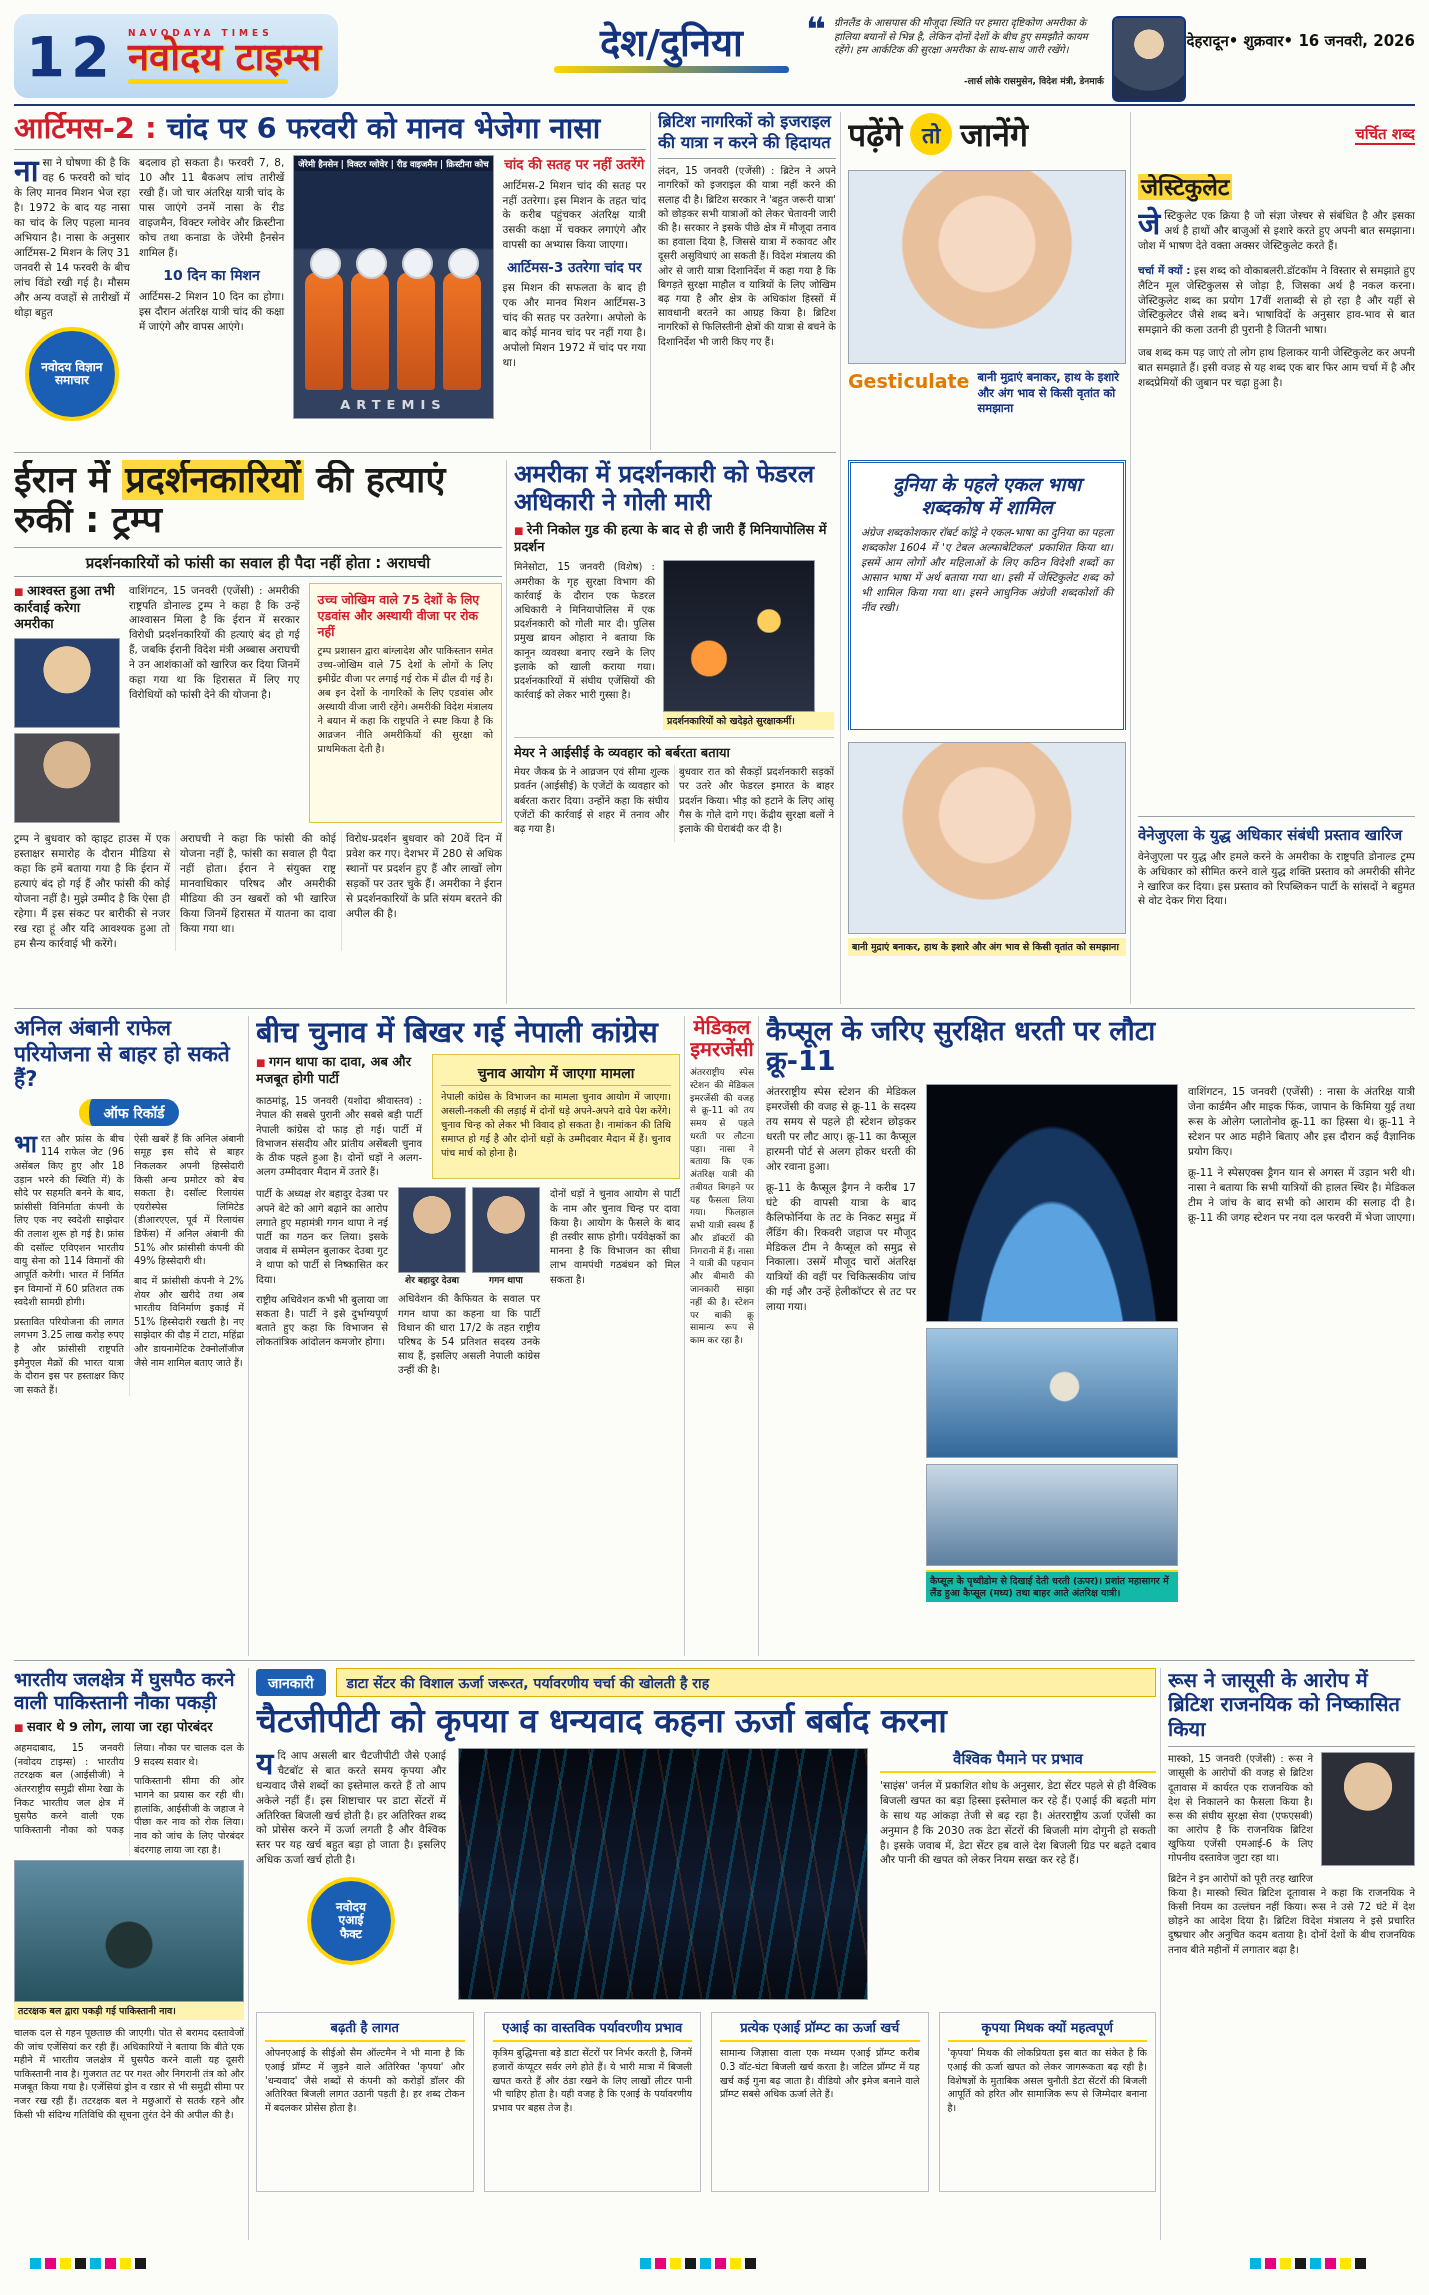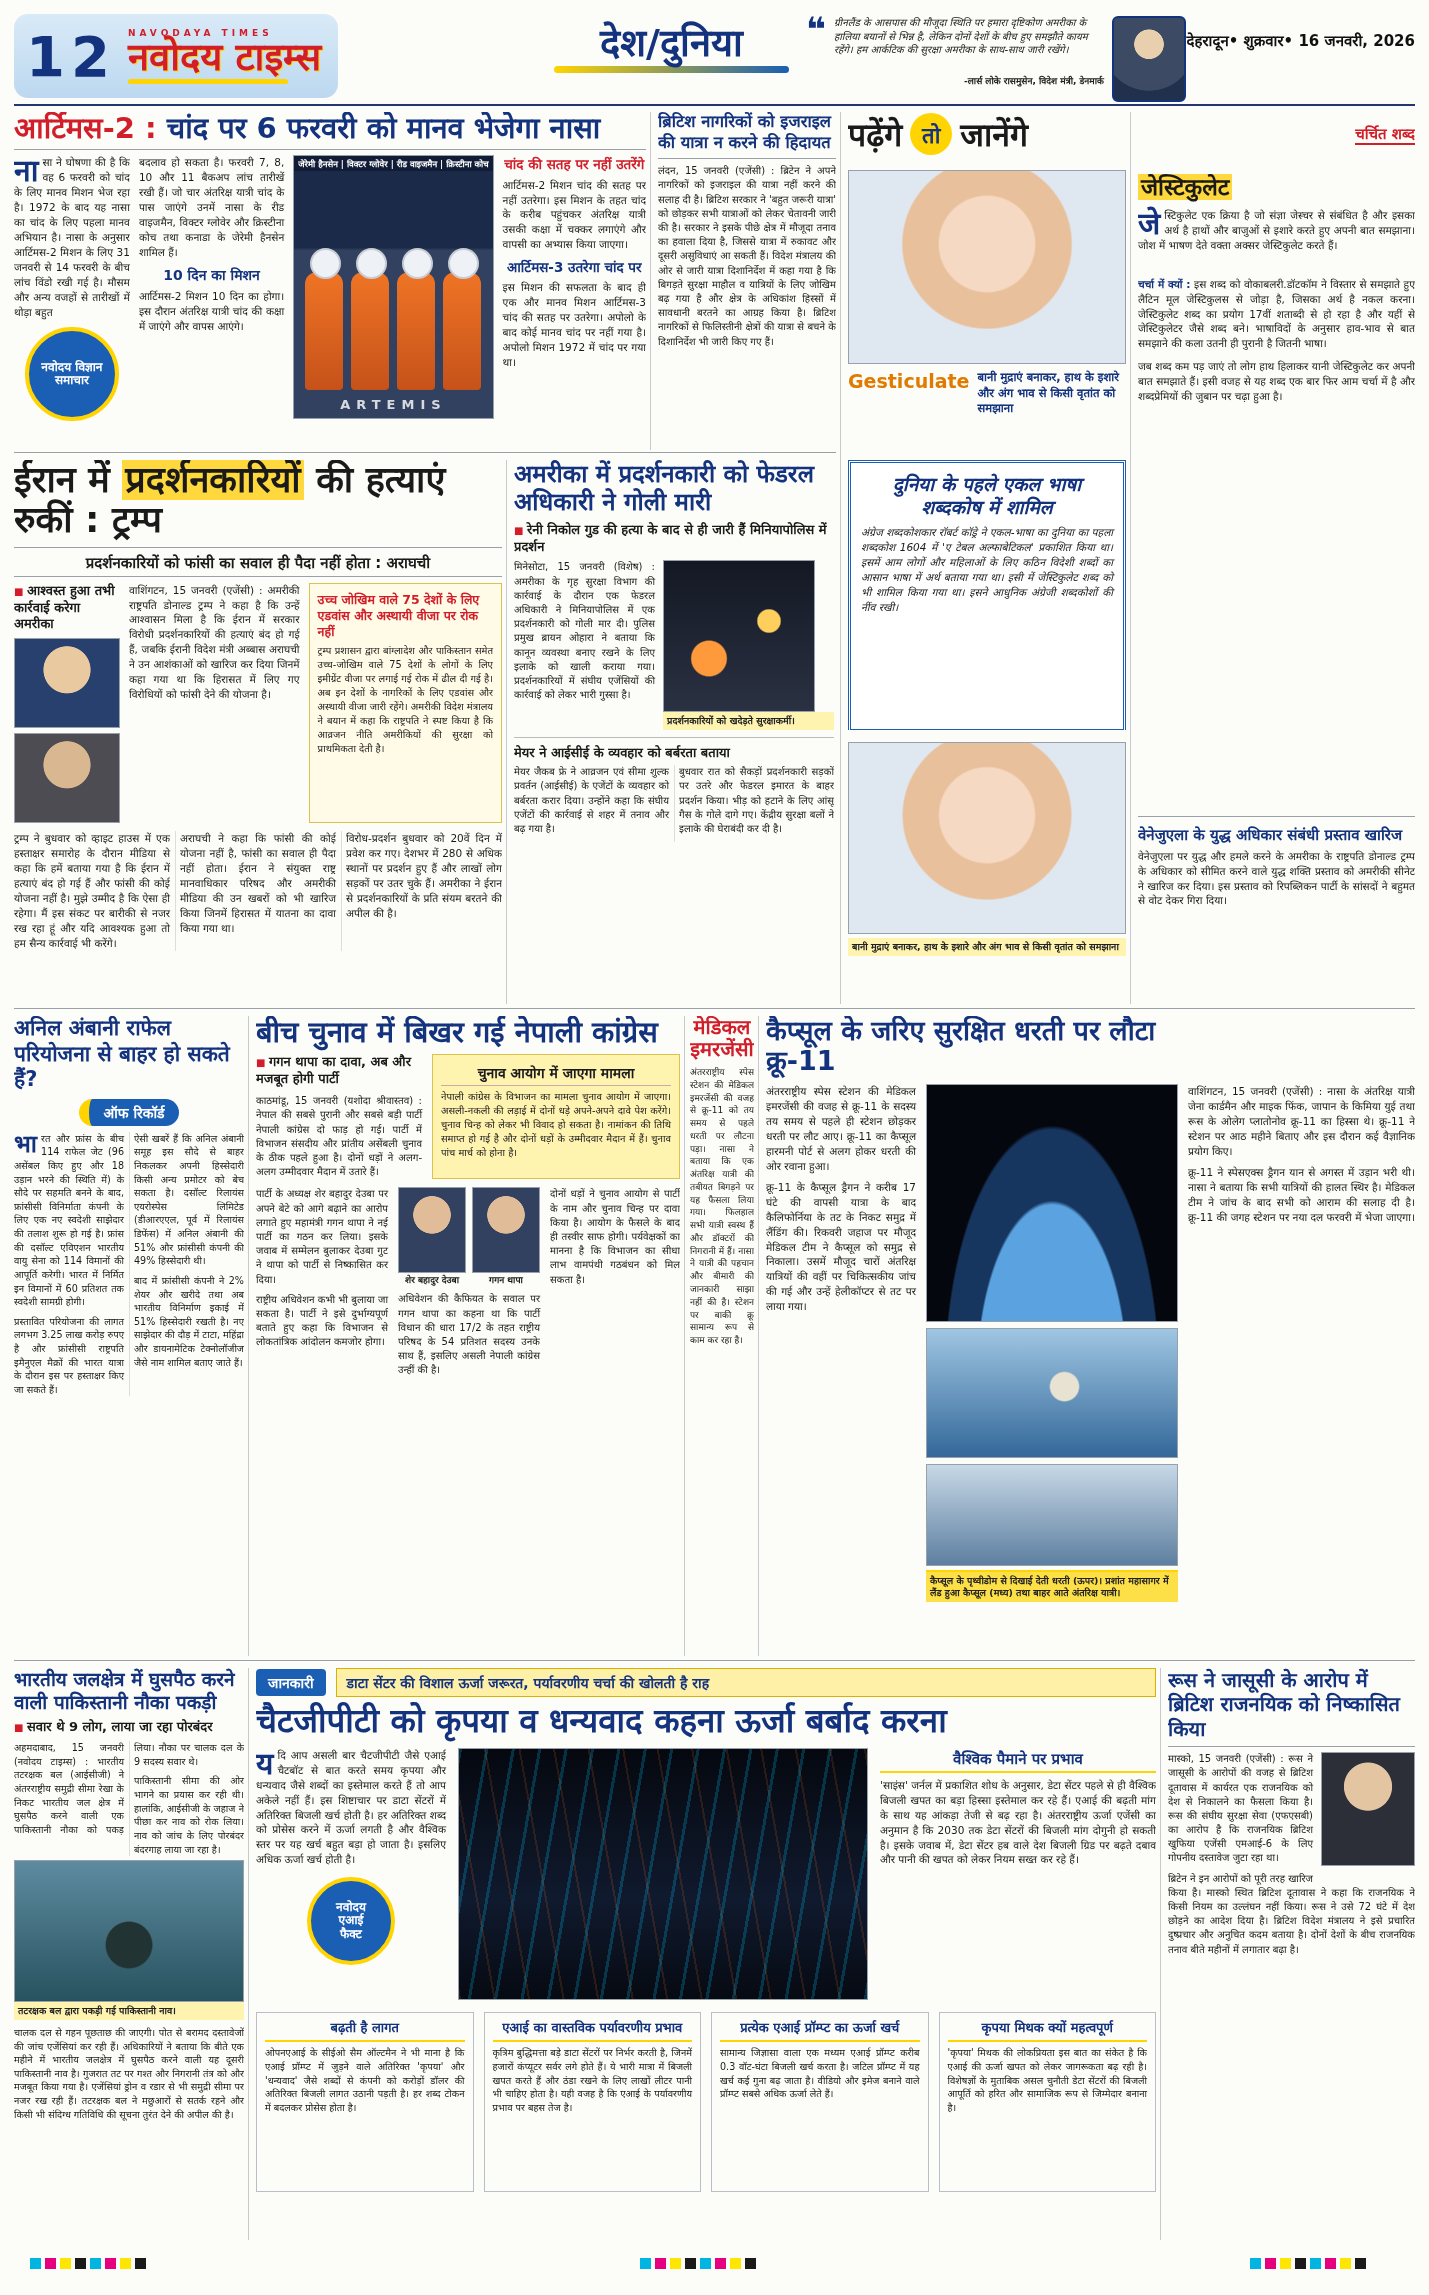--- a/index.html
+++ b/index.html
@@ -180,21 +180,21 @@
   <div class="vline" style="left:1130px;top:112px;height:892px;"></div>
 
   <div class="art" style="left:1138px;top:170px;width:277px;height:834px;">
     <div style="font-size:23px;font-weight:bold;margin-bottom:6px;">
       <span class="hl">जेस्टिकुलेट</span>
     </div>
     <div class="jt">
       <span class="dc">जे</span>
       <span>स्टिकुलेट एक क्रिया है जो संज्ञा जेस्चर से संबंधित है और इसका अर्थ है हाथों और बाजुओं से इशारे करते हुए अपनी बात समझाना। जोश में भाषण देते वक्ता अक्सर जेस्टिकुलेट करते हैं।</span>
     </div>
-    <div class="jt" style="margin-top:24px;">
+    <div class="jt" style="margin-top:10px;">
       <span class="blue" style="font-weight:bold;">चर्चा में क्यों :</span>
       <span>इस शब्द को वोकाबलरी.डॉटकॉम ने विस्तार से समझाते हुए लैटिन मूल जेस्टिकुलस से जोड़ा है, जिसका अर्थ है नकल करना। जेस्टिकुलेट शब्द का प्रयोग 17वीं शताब्दी से हो रहा है और यहीं से जेस्टिकुलेटर जैसे शब्द बने। भाषाविदों के अनुसार हाव-भाव से बात समझाने की कला उतनी ही पुरानी है जितनी भाषा।</span>
     </div>
     <div class="jt" style="margin-top:8px;">जब शब्द कम पड़ जाएं तो लोग हाथ हिलाकर यानी जेस्टिकुलेट कर अपनी बात समझाते हैं। इसी वजह से यह शब्द एक बार फिर आम चर्चा में है और शब्दप्रेमियों की जुबान पर चढ़ा हुआ है।</div>
     <div class="hline" style="left:0;top:646px;width:277px;"></div>
 
     <div class="abs" style="left:0;top:656px;width:277px;">
       <div class="h-xs blue">वेनेजुएला के युद्ध अधिकार संबंधी प्रस्ताव खारिज</div>
       <div class="jt" style="margin-top:4px;">वेनेजुएला पर युद्ध और हमले करने के अमरीका के राष्ट्रपति डोनाल्ड ट्रम्प के अधिकार को सीमित करने वाले युद्ध शक्ति प्रस्ताव को अमरीकी सीनेट ने खारिज कर दिया। इस प्रस्ताव को रिपब्लिकन पार्टी के सांसदों ने बहुमत से वोट देकर गिरा दिया।</div>
     </div>
@@ -326,21 +326,21 @@
     <div class="h-lg blue" style="width:430px;font-size:27px;">कैप्सूल के जरिए सुरक्षित धरती पर लौटा क्रू-11</div>
     <div style="display:flex;gap:10px;margin-top:8px;">
       <div class="jt" style="width:150px;">
         <p>अंतरराष्ट्रीय स्पेस स्टेशन की मेडिकल इमरजेंसी की वजह से क्रू-11 के सदस्य तय समय से पहले ही स्टेशन छोड़कर धरती पर लौट आए। क्रू-11 का कैप्सूल हारमनी पोर्ट से अलग होकर धरती की ओर रवाना हुआ।</p>
         <p>क्रू-11 के कैप्सूल ड्रैगन ने करीब 17 घंटे की वापसी यात्रा के बाद कैलिफोर्निया के तट के निकट समुद्र में लैंडिंग की। रिकवरी जहाज पर मौजूद मेडिकल टीम ने कैप्सूल को समुद्र से निकाला। उसमें मौजूद चारों अंतरिक्ष यात्रियों की वहीं पर चिकित्सकीय जांच की गई और उन्हें हेलीकॉप्टर से तट पर लाया गया।</p>
       </div>
       <div style="width:252px;">
         <div class="ph cupola-ph" style="width:250px;height:236px;"></div>
         <div class="ph splash-ph" style="width:250px;height:128px;margin-top:6px;"></div>
         <div class="ph exit-ph" style="width:250px;height:100px;margin-top:6px;"></div>
-        <div class="cap" style="margin-top:4px;background:#fde047;border-top:2px solid #ffd400;">कैप्सूल के पृथ्वीडोम से दिखाई देती धरती (ऊपर)। प्रशांत महासागर में लैंड हुआ कैप्सूल (मध्य) तथा बाहर आते अंतरिक्ष यात्री।</div>
+        <div class="cap" style="margin-top:4px;background:#14b8a6;border-top:2px solid #ffd400;">कैप्सूल के पृथ्वीडोम से दिखाई देती धरती (ऊपर)। प्रशांत महासागर में लैंड हुआ कैप्सूल (मध्य) तथा बाहर आते अंतरिक्ष यात्री।</div>
       </div>
       <div class="jt" style="flex:1;">
         <p>वाशिंगटन, 15 जनवरी (एजेंसी) : नासा के अंतरिक्ष यात्री जेना कार्डमैन और माइक फिंक, जापान के किमिया युई तथा रूस के ओलेग प्लातोनोव क्रू-11 का हिस्सा थे। क्रू-11 ने स्टेशन पर आठ महीने बिताए और इस दौरान कई वैज्ञानिक प्रयोग किए।</p>
         <p>क्रू-11 ने स्पेसएक्स ड्रैगन यान से अगस्त में उड़ान भरी थी। नासा ने बताया कि सभी यात्रियों की हालत स्थिर है। मेडिकल टीम ने जांच के बाद सभी को आराम की सलाह दी है। क्रू-11 की जगह स्टेशन पर नया दल फरवरी में भेजा जाएगा।</p>
       </div>
     </div>
   </div>
 
   <div class="hline" style="left:14px;top:1660px;width:1401px;"></div>
 

